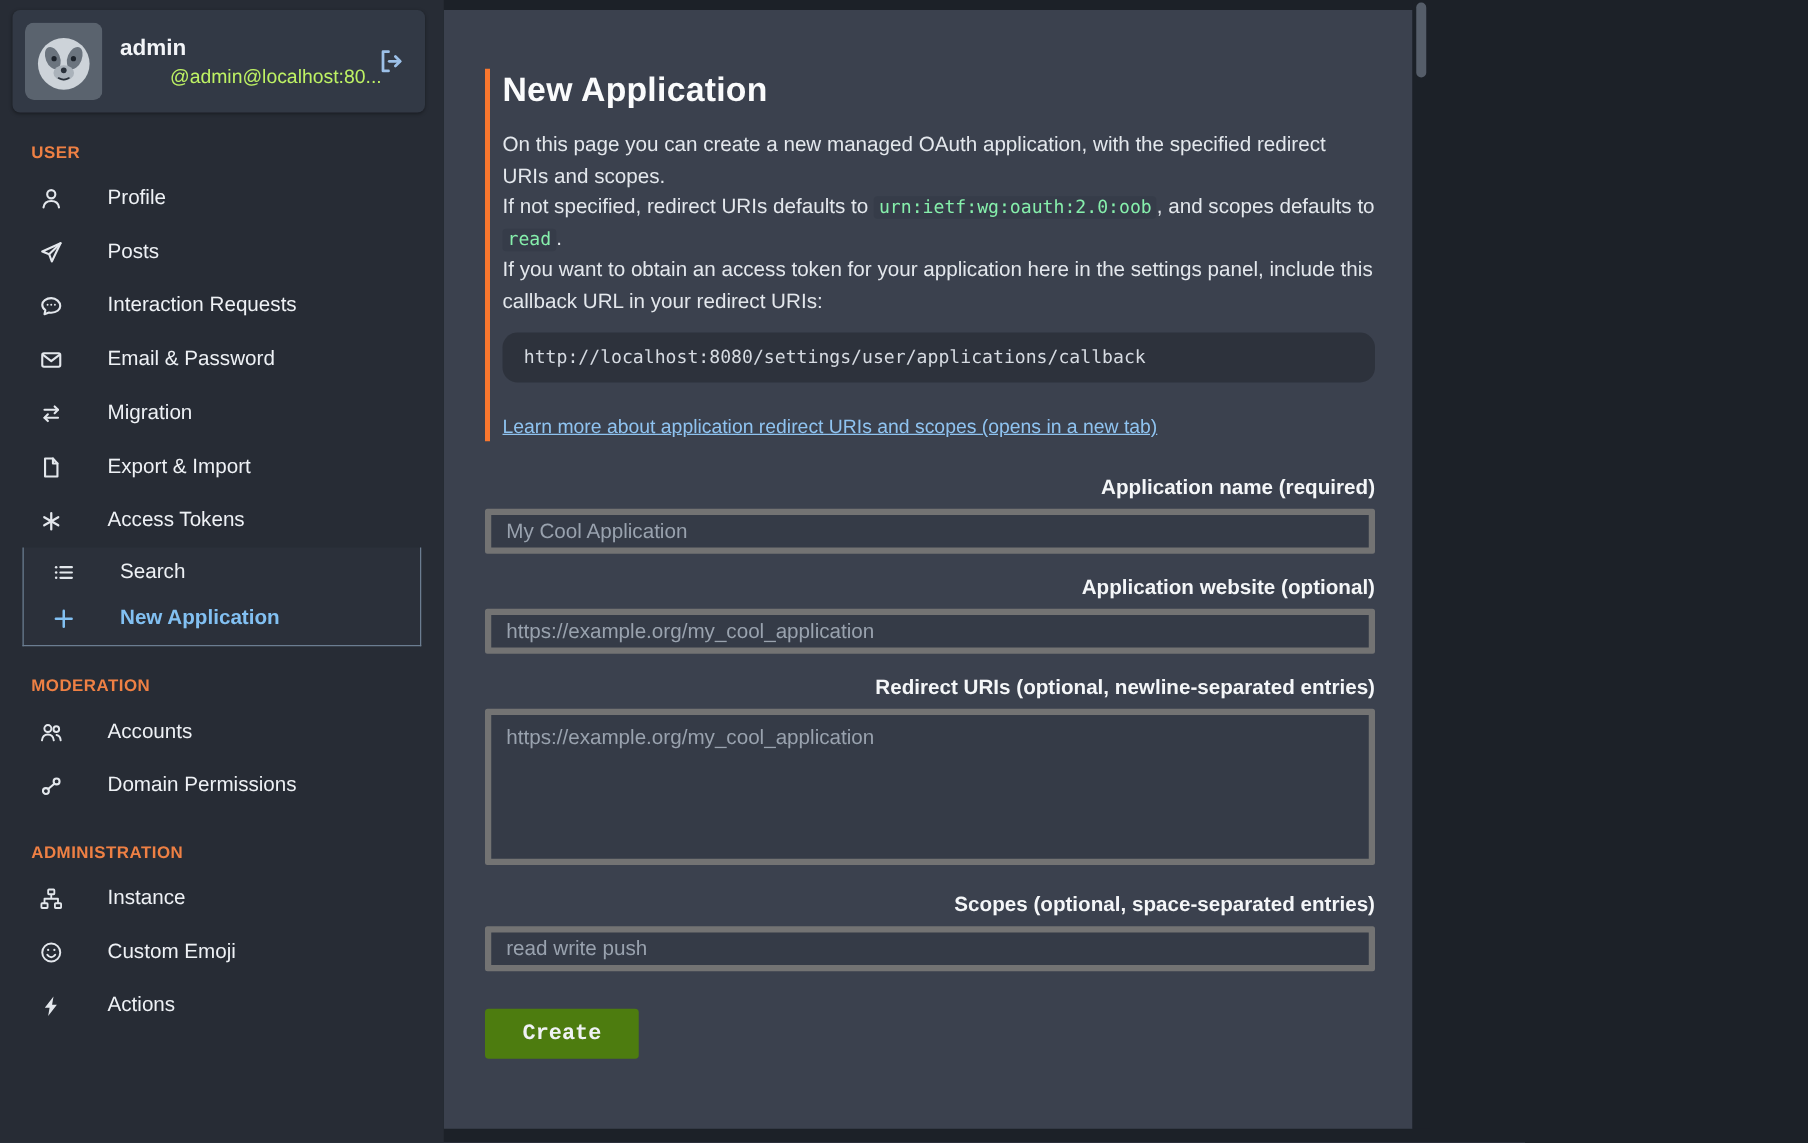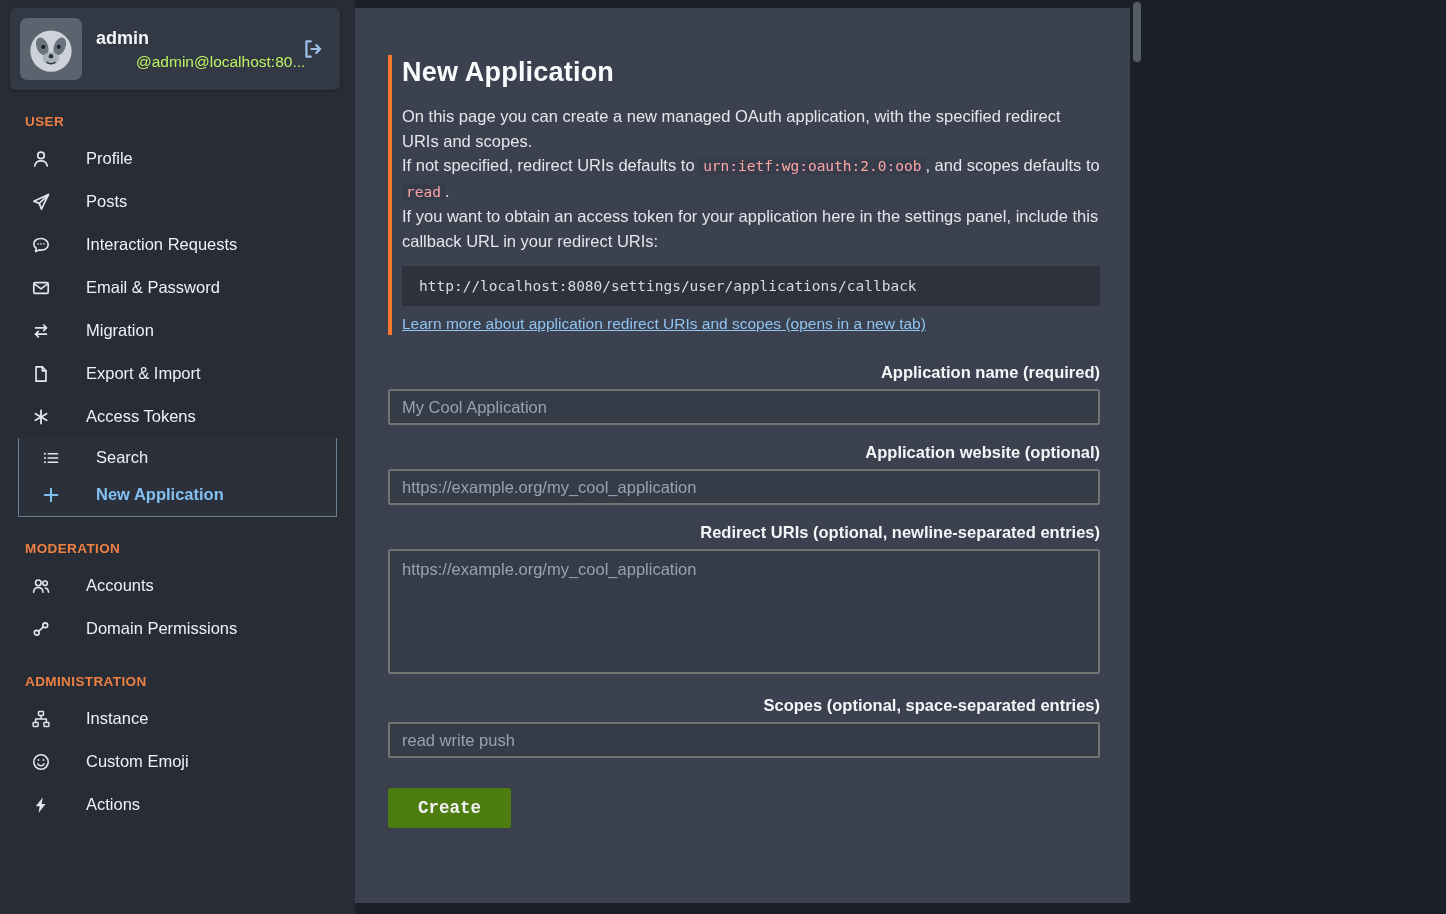--- a/index.html
+++ b/index.html
@@ -50,34 +50,34 @@
     position:absolute; left:355px; top:8px; right:14px; bottom:11px;
     background:#3b414e; overflow:hidden; padding:47px 30px 0 33px;
   }
   .header-block {
     border-left:4px solid #f9772e; padding:2px 0 2px 10px; max-width:1014px;
   }
   .page-title { margin:0 0 16px; font-size:27px; font-weight:bold; color:#fafbfc; letter-spacing:.2px; }
   .intro p { margin:0; font-size:16.5px; line-height:24.5px; color:#e3e7ec; }
   code.inline {
     font-family:"DejaVu Sans Mono", monospace; font-size:14.5px;
-    background:#363c49; padding:1px 4px; border-radius:3px; color:#fca5a5;
+    background:#363c49; padding:1px 4px; border-radius:3px; color:#86efac;
   }
   .callback {
-    margin:13px 0 0; background:#2d323c; border-radius:0;
+    margin:13px 0 0; background:#2d323c; border-radius:12px;
     padding:12px 17px; font-family:"DejaVu Sans Mono", monospace;
     font-size:14.5px; color:#d6dbe2;
   }
-  .learn-link { display:inline-block; margin-top:9px; color:#8fc3f0; font-size:15.5px; text-decoration:underline; cursor:pointer; }
+  .learn-link { display:inline-block; margin-top:27px; color:#8fc3f0; font-size:15.5px; text-decoration:underline; cursor:pointer; }
 
   .form { margin-top:28px; max-width:1014px; }
   .field { margin-bottom:18px; }
   .field label { display:block; font-weight:bold; font-size:16.5px; color:#f4f6f8; margin-bottom:7px;text-align:right; }
   .field input, .field textarea {
-    width:100%; background:#353b47; border:2px solid #737373; border-radius:2px;
+    width:100%; background:#353b47; border:5px solid #737373; border-radius:2px;
     padding:8px 12px; font-size:16.5px; font-family:"Liberation Sans", sans-serif;
     color:#e8ebef; height:36px; outline:none;
   }
   .field textarea { height:125px; resize:none; padding-top:9px; }
   ::placeholder { color:#99a2ae; opacity:1; }
   .create-btn {
     background:#4d7c0f; color:#f0f2f5; border:none; border-radius:3px;
     font-weight:bold; font-size:17.5px; padding:10px 30px; margin-top:12px;
     cursor:pointer; font-family:Liberation Mono, monospace;
   }

